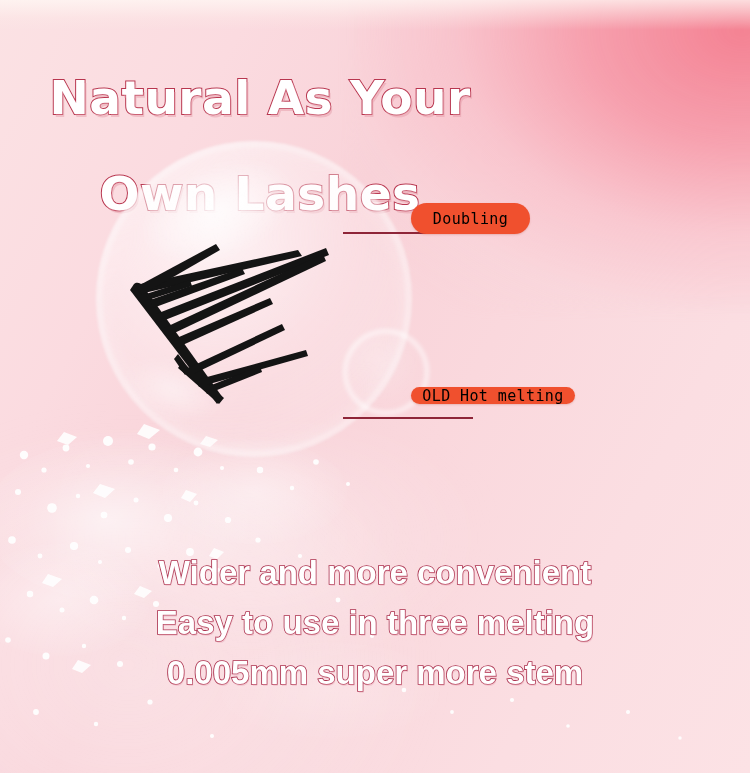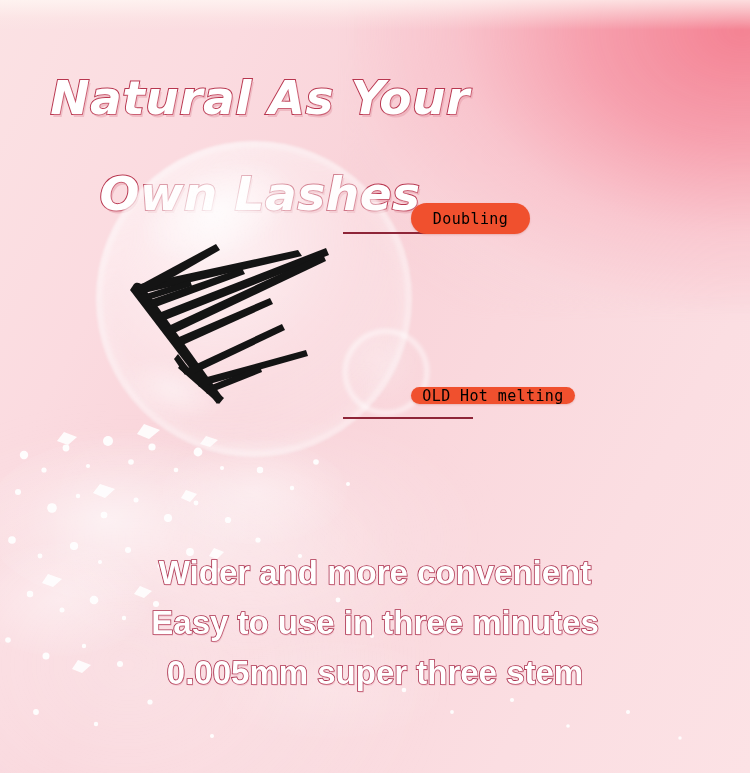--- a/index.html
+++ b/index.html
@@ -98,21 +98,20 @@
     font-weight: bold;
     font-size: 47px;
     line-height: 49px;
     letter-spacing: 0.5px;
     color: #ffffff;
     -webkit-text-stroke: 2px #b8364f;
     paint-order: stroke fill;
     text-shadow: 2px 3px 0 rgba(226,150,165,0.45);
     white-space: pre-line;
     user-select: none;
-    font-style: italic;
   }
   .heading .l1 { display: block; }
   .heading .l2 { display: block; margin-top: -2px; }
 
   
   .bubble-wrap {
     position: absolute;
     left: 96px;
     top: 141px;
     width: 316px;
@@ -378,17 +377,17 @@
   </svg>
 
   <div class="leader leader-1"></div>
   <div class="badge badge-doubling">Doubling</div>
 
   <div class="leader leader-2"></div>
   <div class="badge badge-hotmelting">OLD Hot melting</div>
 
   <div class="features">
     <div>Wider and more convenient</div>
-    <div>Easy to use in three minutes</div>
-    <div>0.005mm super three stem</div>
+    <div>Easy to use in three melting</div>
+    <div>0.005mm super more stem</div>
   </div>
 
 </div>
 
 </body></html>

